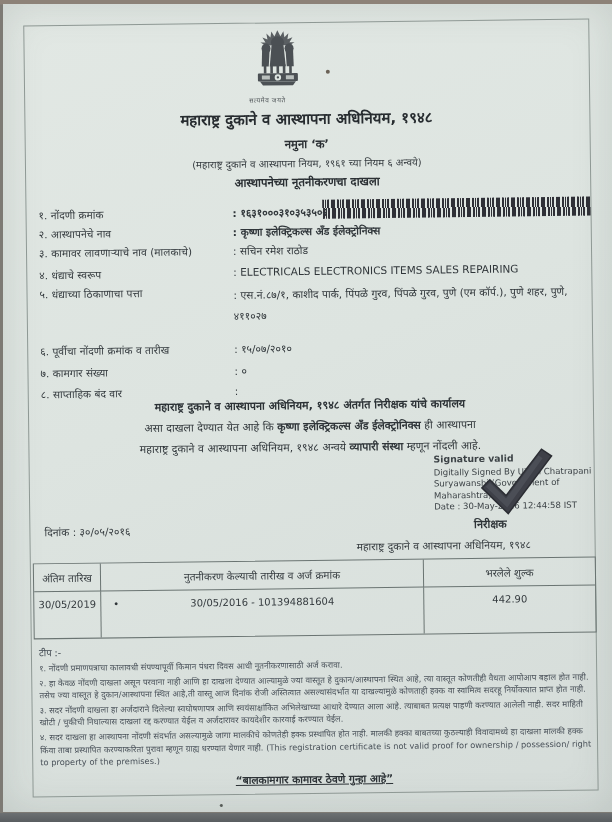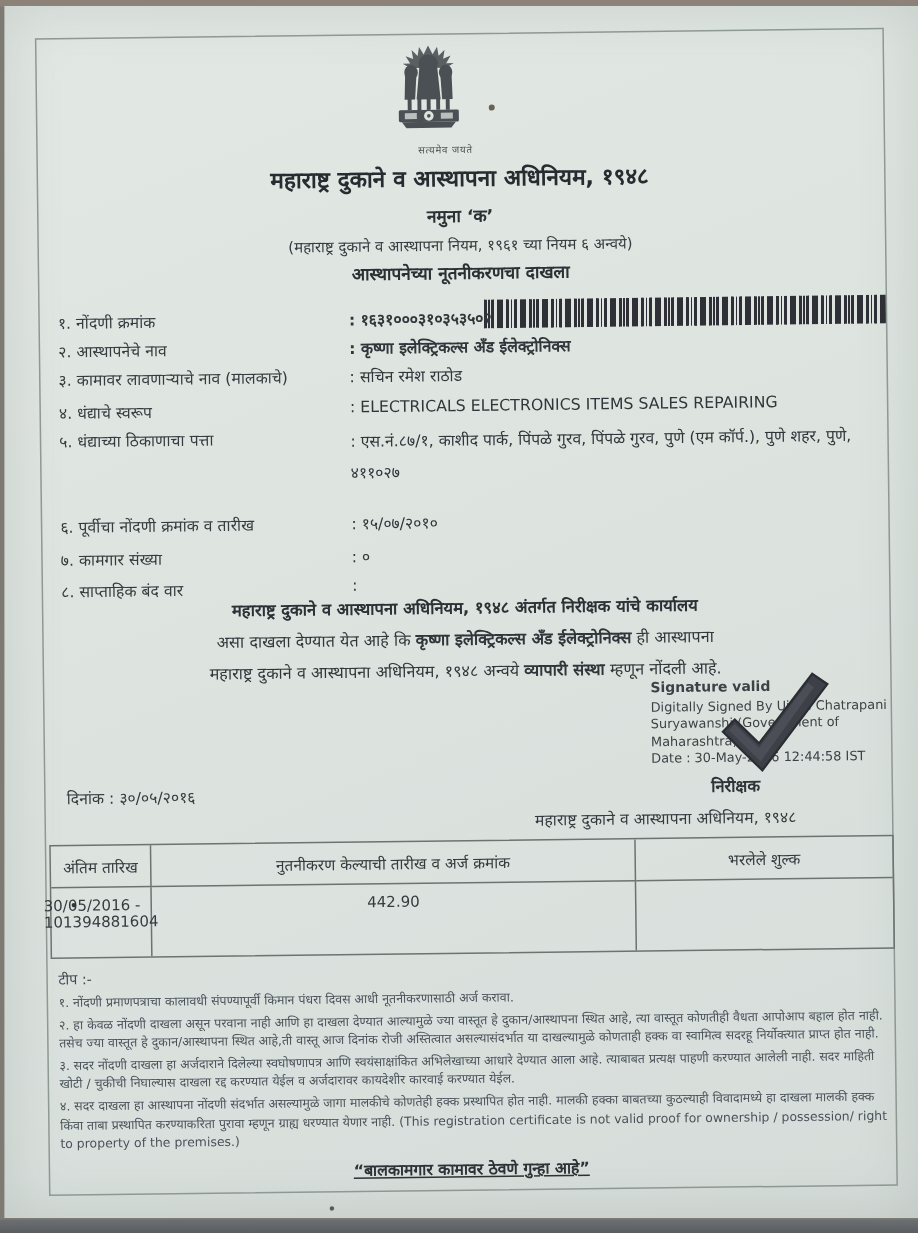--- a/index.html
+++ b/index.html
@@ -12,21 +12,21 @@
   .photo{position:relative;width:612px;height:822px;background:linear-gradient(180deg,#8d8278 0,#8d8278 4px,#7d7a74 5px);}
   .paper{
     position:absolute;left:3px;top:4px;width:609px;height:808px;
     background:linear-gradient(158deg,#e2e8e4 0%,#dde4e0 45%,#d5dcd9 100%);
     box-shadow:inset 0 0 40px rgba(90,100,95,.18);
     overflow:hidden;
   }
   .sheet{position:absolute;left:0;top:0;width:612px;height:818px;transform:rotate(-0.7deg);transform-origin:50% 50%;}
   .frame{position:absolute;left:25px;top:18px;width:564px;height:770px;border:1px solid #8e9894;}
   .center{position:absolute;left:26px;width:562px;text-align:center;}
-  .emblem{position:absolute;left:250px;top:24px;width:66px;text-align:right;}
+  .emblem{position:absolute;left:250px;top:24px;width:66px;text-align:left;}
   .emblem-caption{display:block;font-size:6.5px;color:#4b5054;margin-top:1px;letter-spacing:.5px;}
   .title{top:104px;font-size:15px;font-weight:bold;color:#272c30;}
   .form-no{top:132px;font-size:11.5px;font-weight:bold;color:#2b3034;}
   .subtitle{top:152px;font-size:10px;color:#363c40;}
   .doc-type{top:170px;font-size:11.5px;font-weight:bold;color:#2b3034;}
   .f-label{position:absolute;left:38px;width:194px;font-size:10.5px;color:#353b3f;}
   .f-value{position:absolute;left:232px;width:356px;font-size:10.5px;color:#30363a;}
   .f-bold{font-weight:bold;}
   .barcode{
     position:absolute;left:322px;top:196px;width:268px;height:19px;
@@ -149,20 +149,21 @@
       </svg>
 
       <div class="date-line">दिनांक : ३०/०५/२०१६</div>
       <div class="inspector">निरीक्षक</div>
       <div class="inspector-act">महाराष्ट्र दुकाने व आस्थापना अधिनियम, १९४८</div>
 
       <div class="renew-table">
         <div class="cell hcell">अंतिम तारिख</div>
         <div class="cell hcell">नुतनीकरण केल्याची तारीख व अर्ज क्रमांक</div>
         <div class="cell hcell">भरलेले शुल्क</div>
+        <div class="cell dcell">30/05/2019</div>
         <div class="cell dcell">
             <span class="bullet">•</span>
             <span>30/05/2016  -  101394881604</span>
           </div>
         <div class="cell dcell">442.90</div>
       </div>
 
       <div class="notes">
         <div class="notes-heading">टीप :-</div>
         <p>१. नोंदणी प्रमाणपत्राचा कालावधी संपण्यापूर्वी किमान पंधरा दिवस आधी नूतनीकरणासाठी अर्ज करावा.</p>

